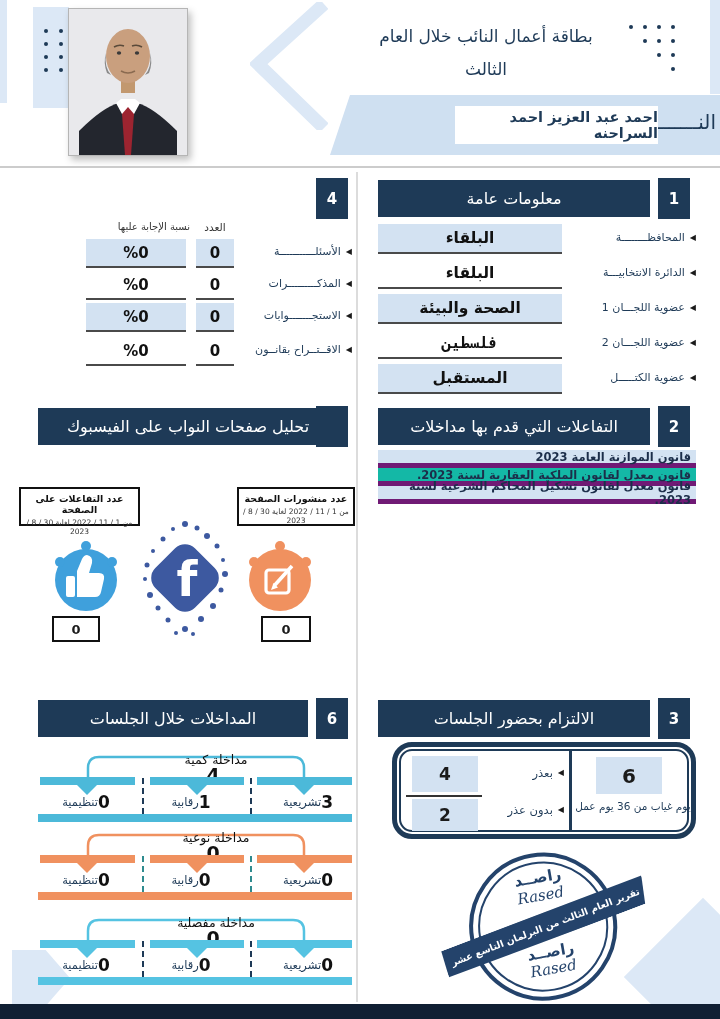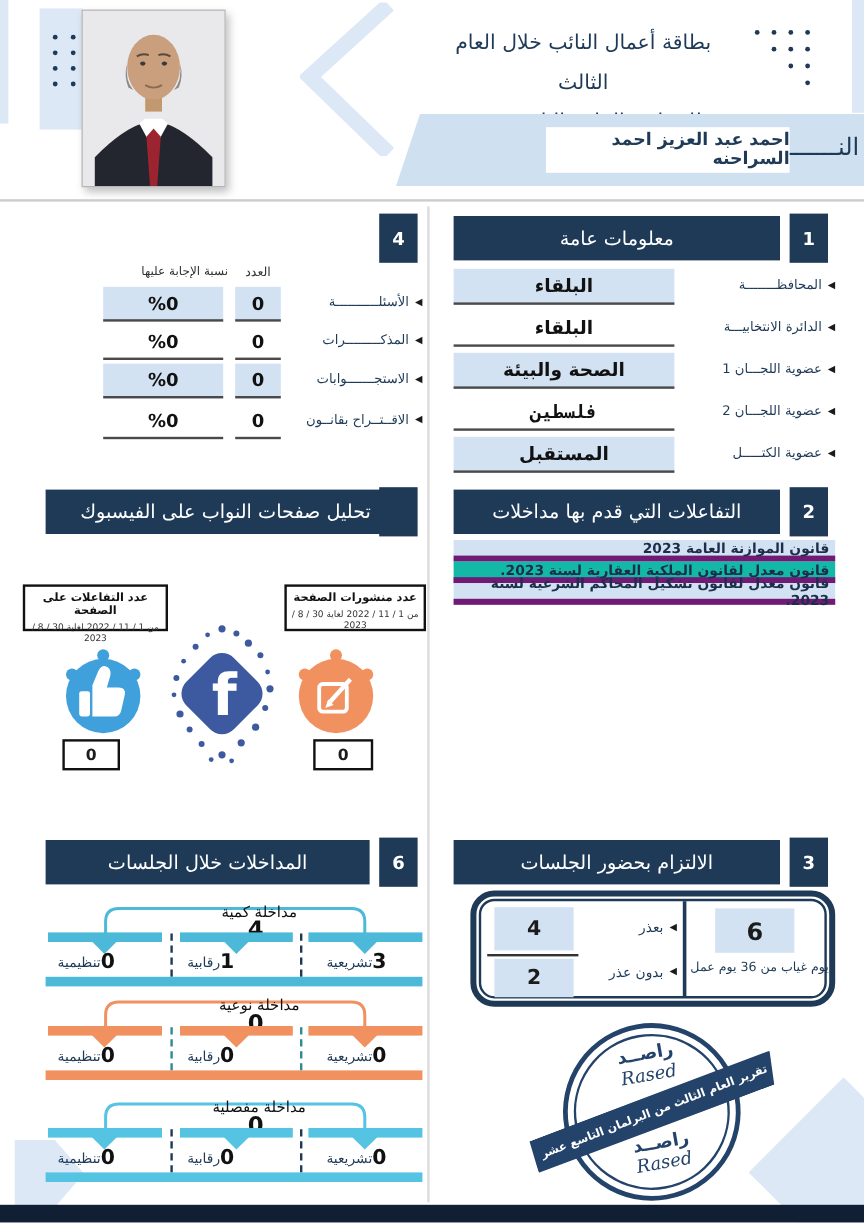--- a/index.html
+++ b/index.html
@@ -21,21 +21,21 @@
   .fb-box{position:absolute;background:#fff;border:2px solid #111;text-align:center;direction:rtl;box-sizing:border-box;}
   .fb-box .t{font-size:9.5px;font-weight:bold;margin-top:4px;color:#111;}
   .fb-box .p{font-size:7.5px;color:#333;margin-top:3px;}
   .fb-val{position:absolute;background:#fff;border:2px solid #111;display:flex;align-items:center;justify-content:center;font-size:13px;font-weight:bold;box-sizing:border-box;}
   
   .att-label{position:absolute;direction:rtl;display:flex;align-items:center;gap:5px;color:var(--navy);font-size:11.5px;}
   
   .ig{position:absolute;left:38px;width:314px;height:76px;}
   .ig .bar{position:absolute;height:8px;background:var(--gc);}
   .ig .tri{position:absolute;top:34px;width:0;height:0;border-left:11px solid transparent;border-right:11px solid transparent;border-top:11px solid var(--gc);}
-  .ig .cell{position:absolute;top:40px;height:24px;display:flex;align-items:center;justify-content:flex-start;}
+  .ig .cell{position:absolute;top:40px;height:24px;display:flex;align-items:center;justify-content:center;}
   .ig .cell .lbl{font-size:11.5px;color:var(--navy);}
   .ig .cell .num{font-size:17px;font-weight:bold;color:#111;}
   .ig .dash{position:absolute;top:28px;height:36px;width:0;border-left:2px dashed var(--dc);}
   .ig .gname{position:absolute;top:2px;left:123px;width:110px;text-align:center;font-size:12.5px;color:#111;}
   .ig .gtotal{position:absolute;top:14px;left:150px;width:50px;text-align:center;font-size:19px;font-weight:bold;color:#111;}
   .g1{--gc:var(--cyan);--dc:var(--navy);}
   .g2{--gc:var(--orange);--dc:var(--teal);}
   .g3{--gc:var(--cyan-light);--dc:var(--navy);}
   
   .stamp{position:absolute;left:452px;top:846px;width:190px;height:170px;transform:rotate(-10deg);z-index:4;}

